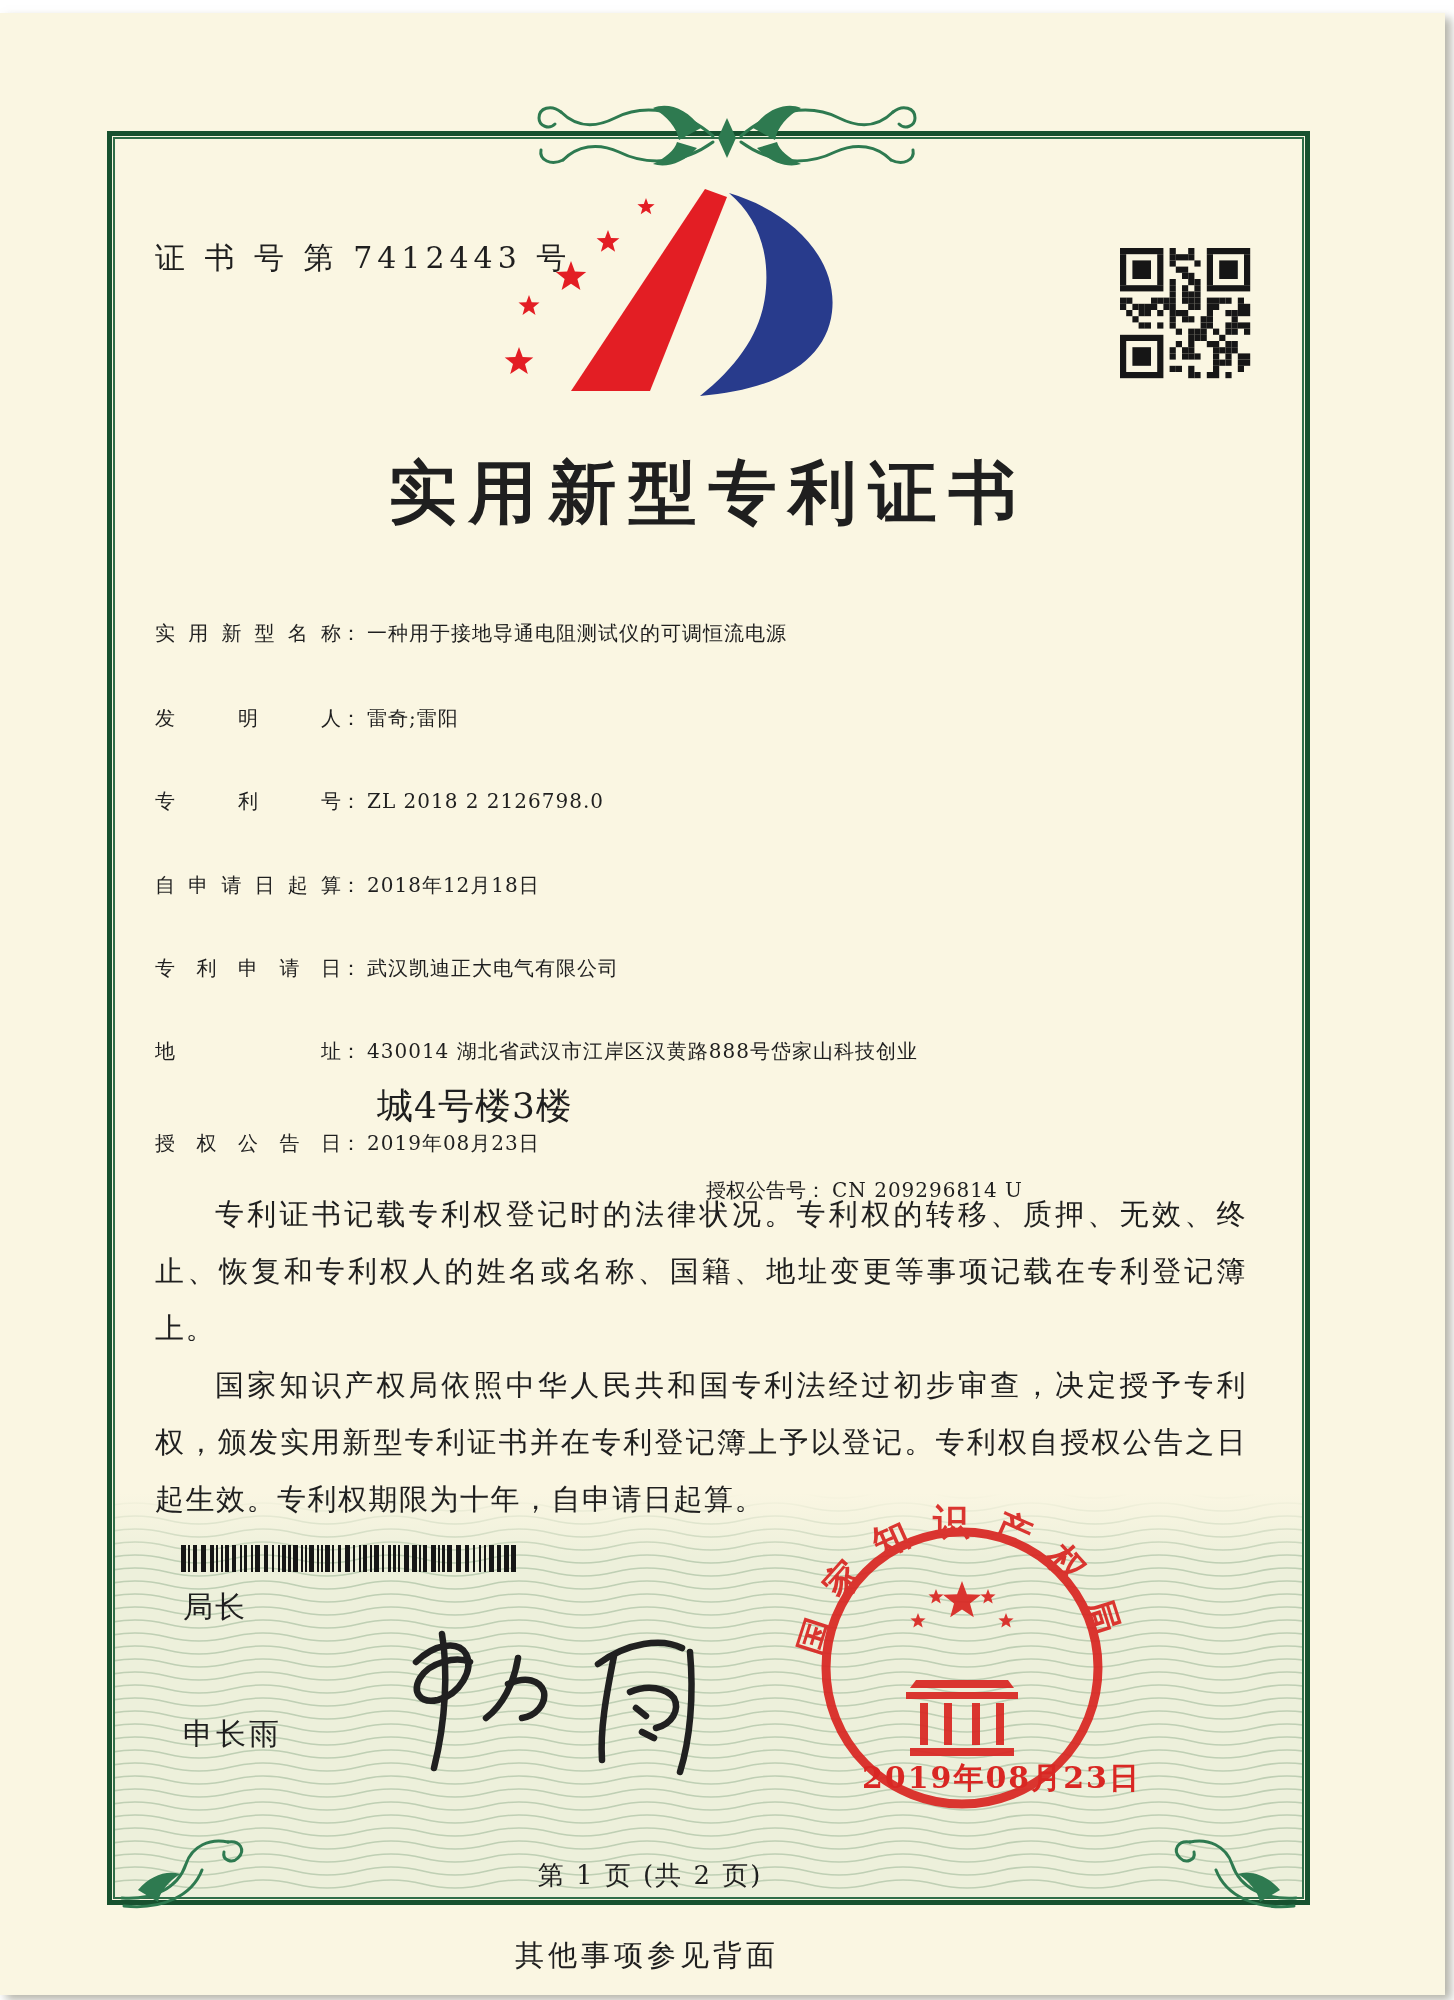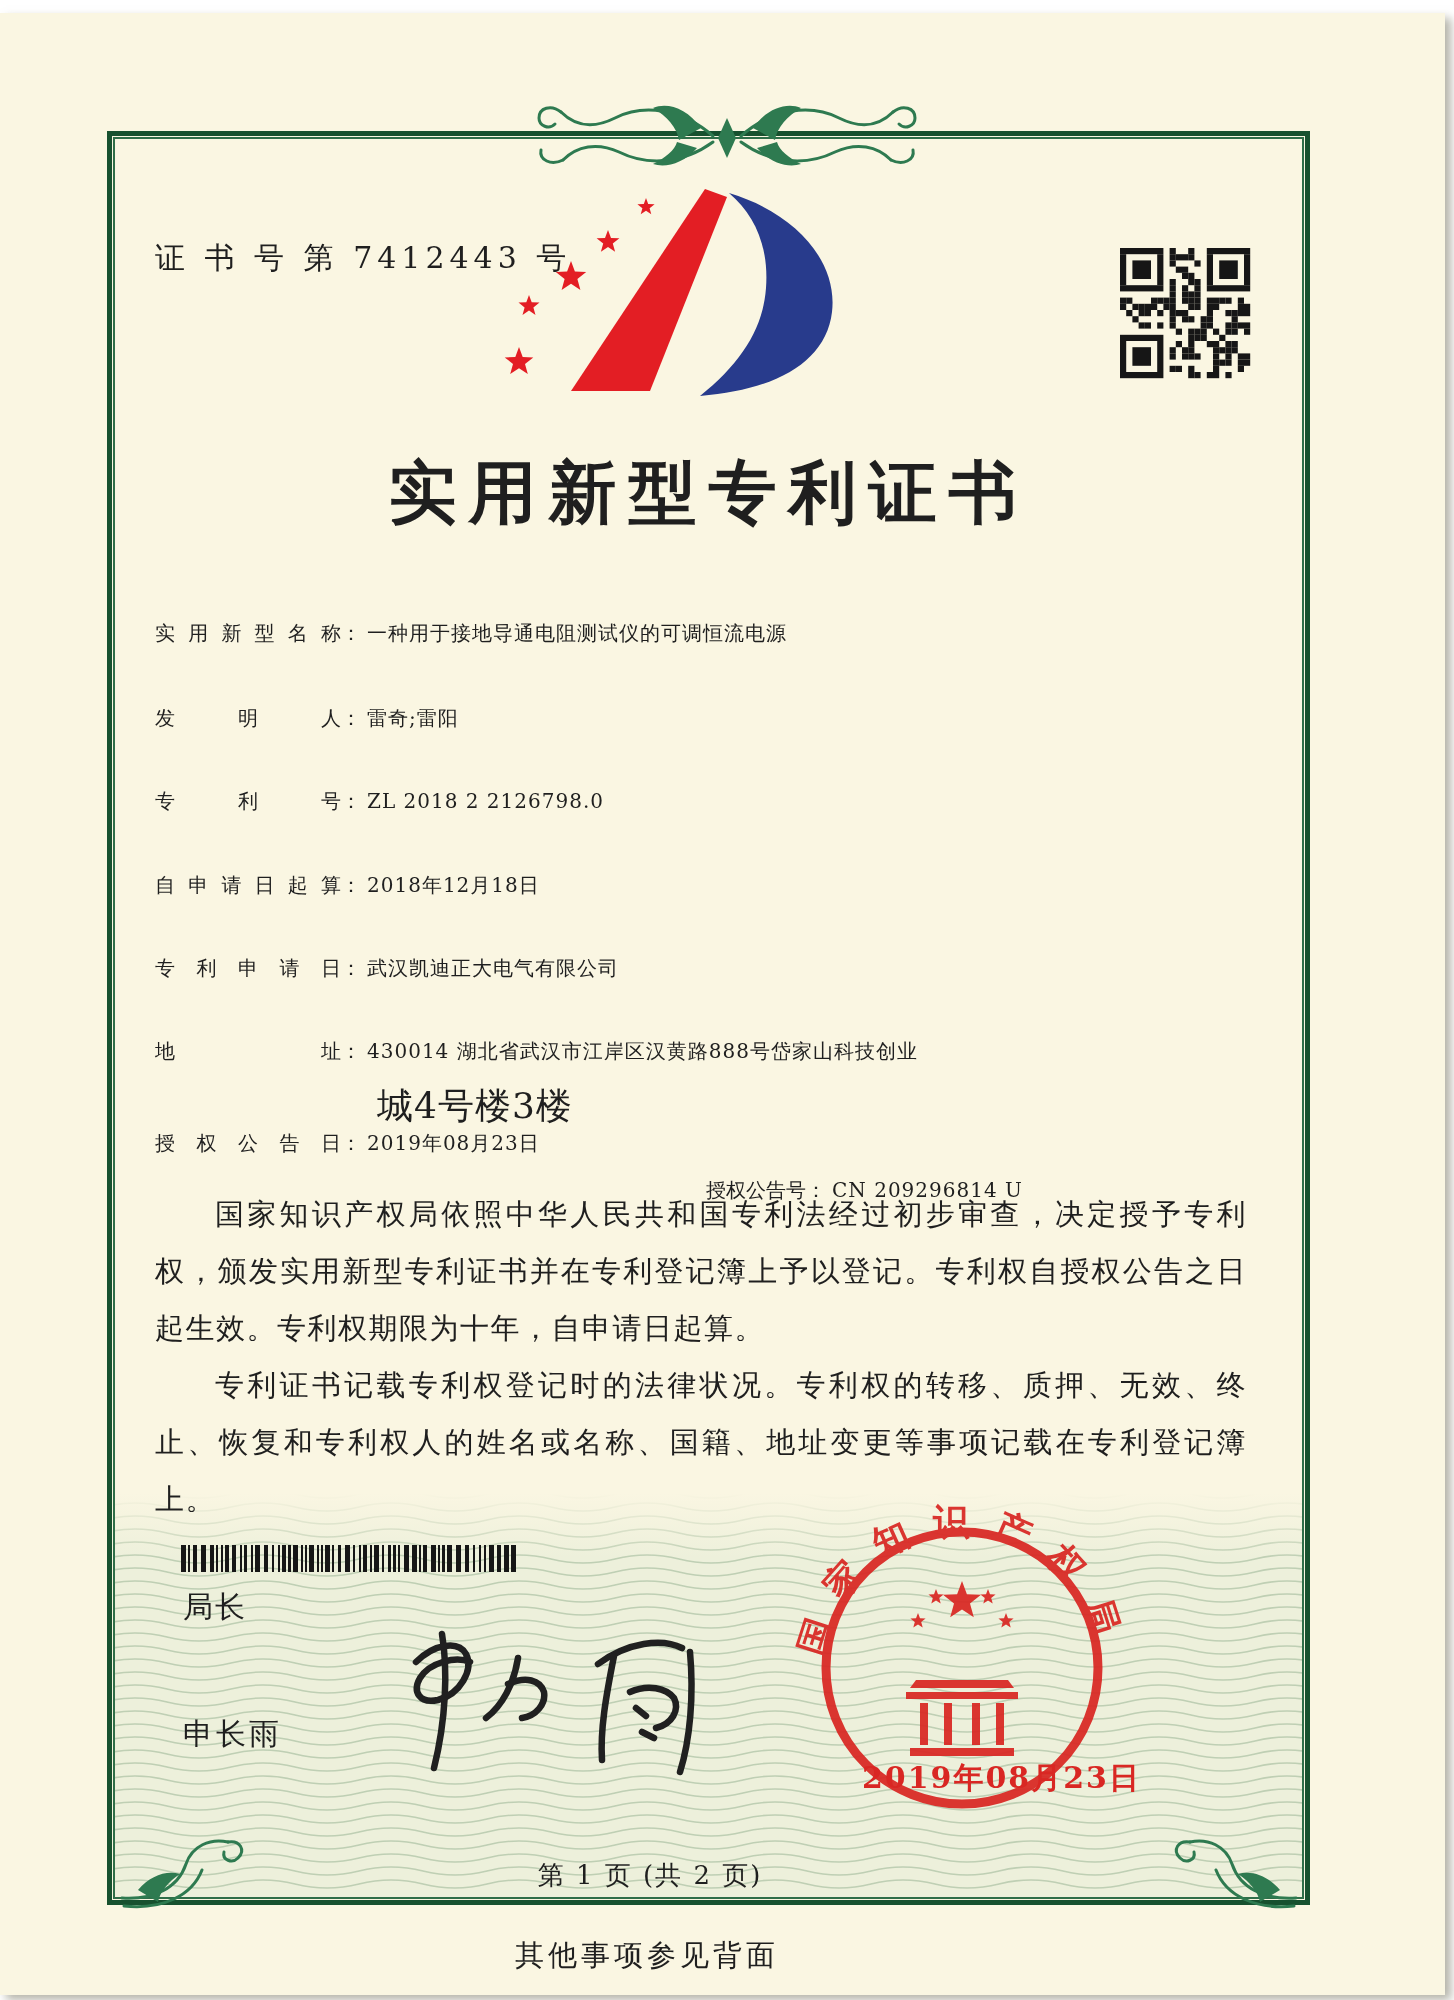--- a/index.html
+++ b/index.html
@@ -311,22 +311,22 @@
 <div class="abs" id="addr-line2">城4号楼3楼</div>
 
 <div class="abs field-row" style="top:1130px">
   <span class="label">授权公告日</span><span class="colon">：</span><span class="value">2019年08月23日</span>
   <span id="grant-no">
     <span>授权公告号</span><span>：</span><span class="value">CN 209296814 U</span>
   </span>
 </div>
 
 <div class="abs" id="paras">
+  <p>专利证书记载专利权登记时的法律状况。专利权的转移、质押、无效、终止、恢复和专利权人的姓名或名称、国籍、地址变更等事项记载在专利登记簿上。</p>
   <p>国家知识产权局依照中华人民共和国专利法经过初步审查，决定授予专利权，颁发实用新型专利证书并在专利登记簿上予以登记。专利权自授权公告之日起生效。专利权期限为十年，自申请日起算。</p>
-  <p>专利证书记载专利权登记时的法律状况。专利权的转移、质押、无效、终止、恢复和专利权人的姓名或名称、国籍、地址变更等事项记载在专利登记簿上。</p>
 </div>
 
 <div class="abs" id="barcode">
     <span class="bar" style="width: 5px; margin-right: 2px;"></span>
     <span class="bar" style="width: 2px; margin-right: 3px;"></span>
     <span class="bar" style="width: 4px; margin-right: 4px;"></span>
     <span class="bar" style="width: 5px; margin-right: 4px;"></span>
     <span class="bar" style="width: 4px; margin-right: 2px;"></span>
     <span class="bar" style="width: 2px; margin-right: 3px;"></span>
     <span class="bar" style="width: 2px; margin-right: 2px;"></span>

